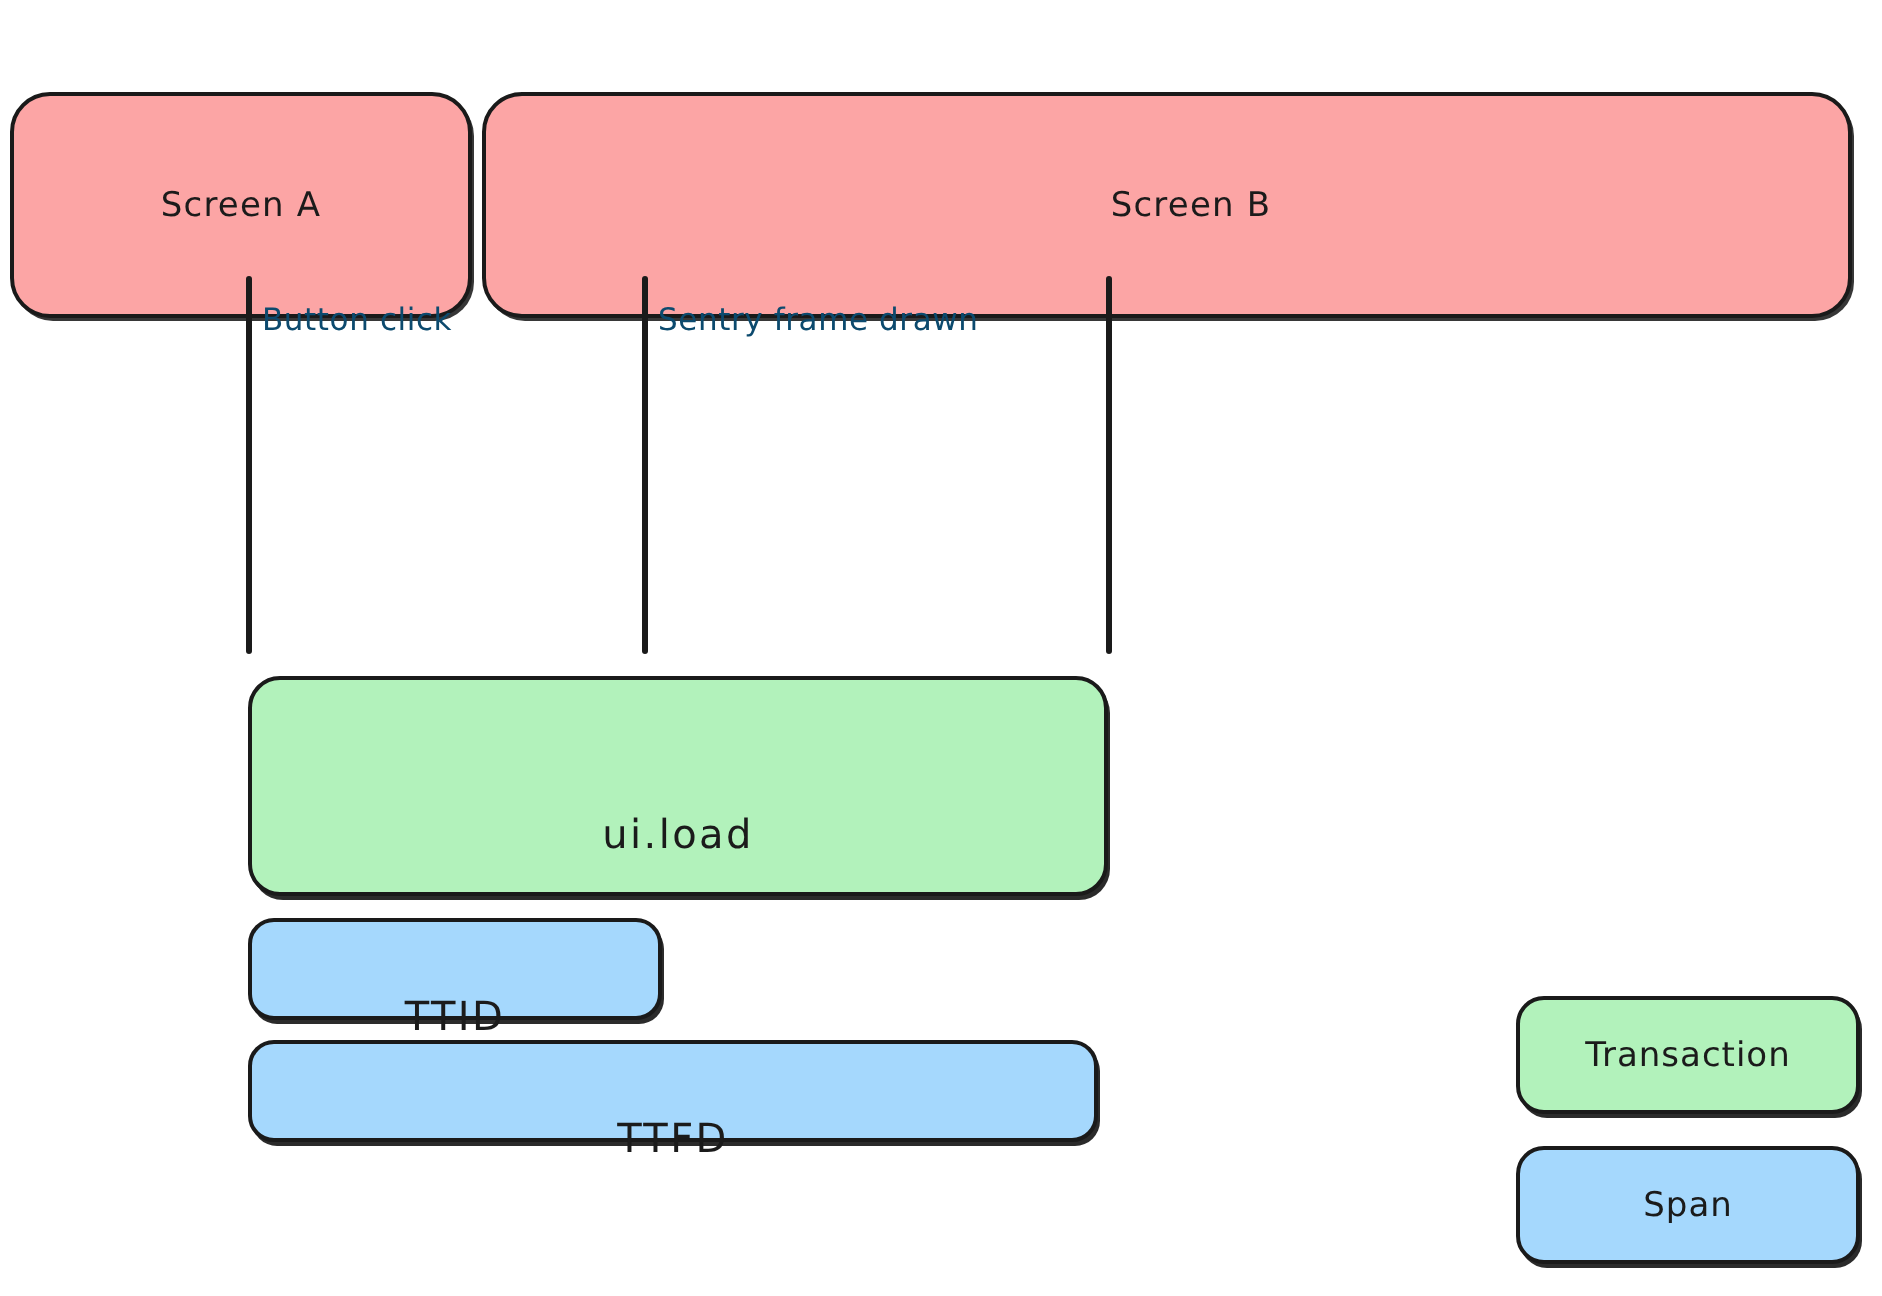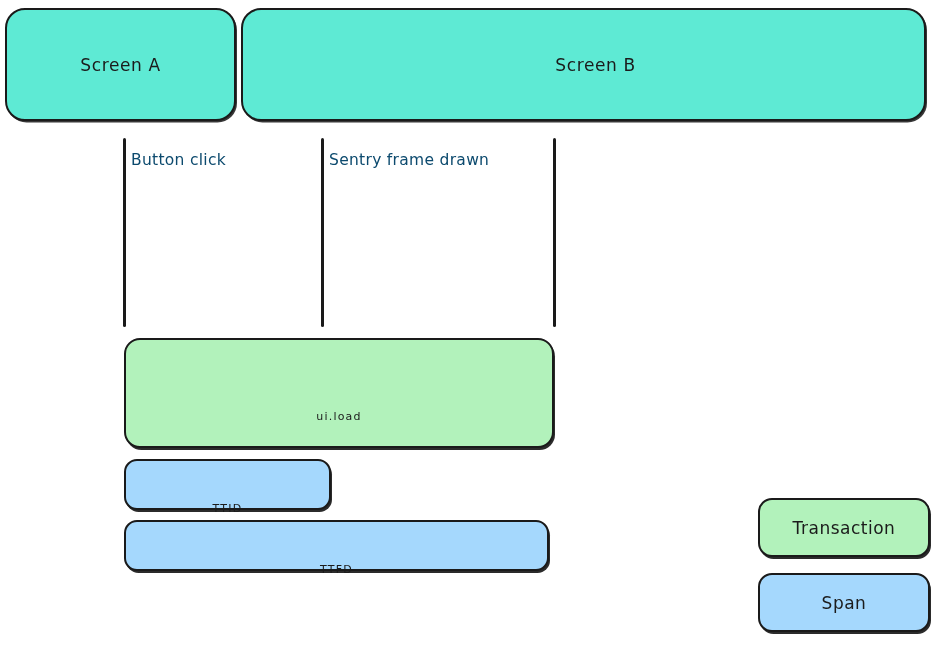--- a/index.html
+++ b/index.html
@@ -16,25 +16,26 @@
     height: 648px;
     background: #ffffff;
     overflow: hidden;
   }
 
   .box {
     position: absolute;
     box-sizing: border-box;
     border: 2.6px solid #1a1a1a;
     border-radius: 20px;
-    background: #5eead4;
+    background: #fca5a5;
     display: flex;
     align-items: center;
     justify-content: center;
     box-shadow: 1.5px 2px 0 -0.5px rgba(20,20,20,0.85);
+    margin-top: 38px;
   }
 
   .box-label {
     font-size: 17px;
     color: #1b1b1b;
     font-family: "DejaVu Sans", sans-serif;
     letter-spacing: 0.6px;
     white-space: nowrap;
   }
 
@@ -68,21 +69,21 @@
     position: absolute;
     box-sizing: border-box;
     border: 2.6px solid #1a1a1a;
     border-radius: 16px;
     display: flex;
     align-items: center;
     justify-content: center;
     box-shadow: 1.5px 2.5px 0 -0.5px rgba(20,20,20,0.9);
   }
   .bar-label {
-    font-size: 11px;
+    font-size: 20px;
     color: #1b1b1b;
     font-family: "DejaVu Sans", sans-serif;
     letter-spacing: 1.2px;
     white-space: nowrap;
     margin-top: 47px;
   }
   .bar.small-radius { border-radius: 13px; }
 
   
   .legend-box {

